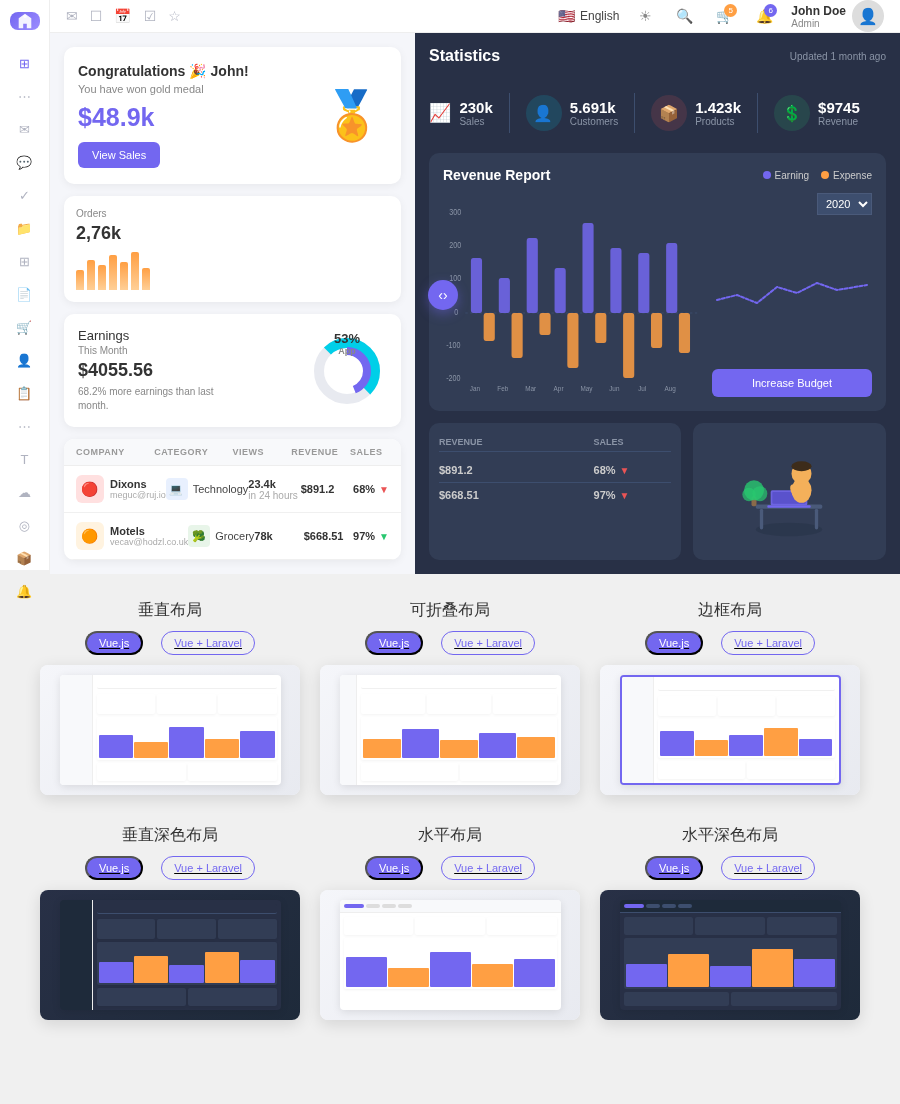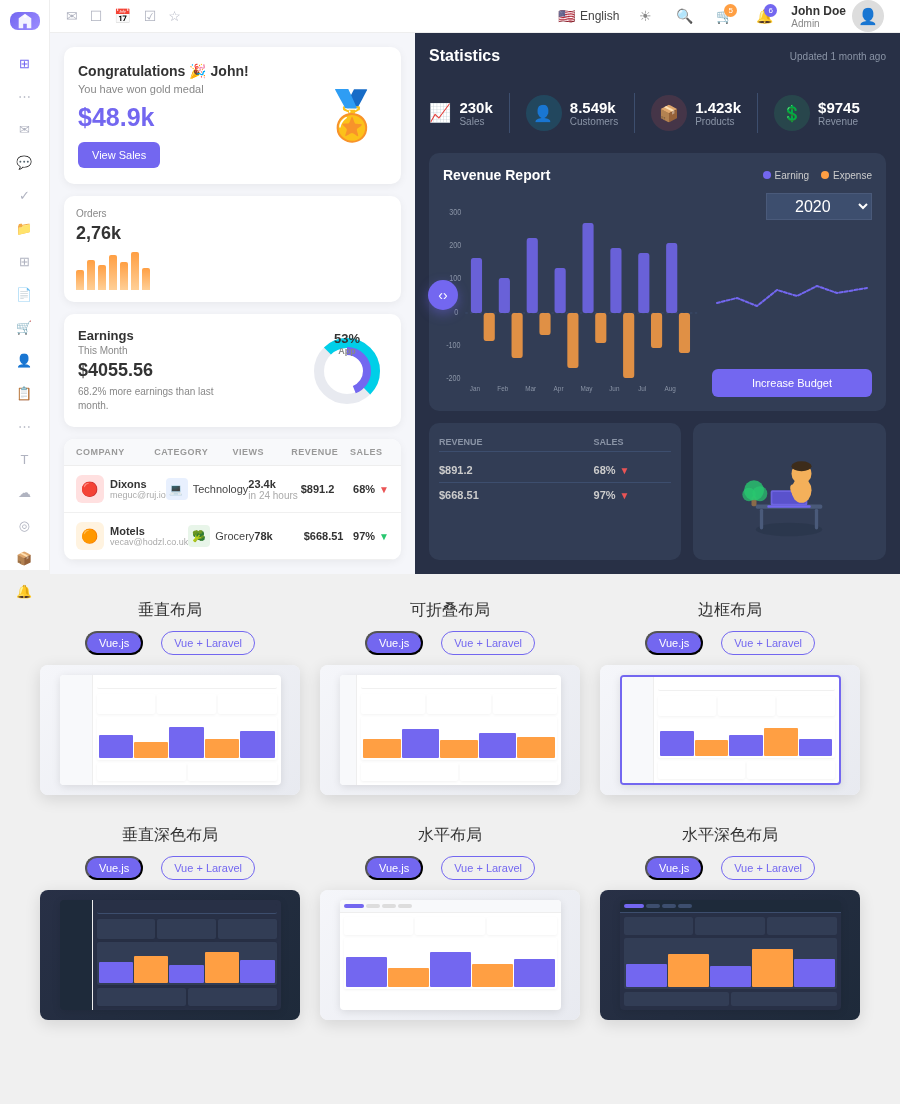--- a/index.html
+++ b/index.html
@@ -177,21 +177,21 @@
     .mini-line-wrap { height: 40px; width: 100%; }
     .mini-line-svg { width: 100%; height: 40px; }
 
     
     .earnings-card {
       display: flex;
       align-items: center;
       justify-content: space-between;
     }
     .earnings-left {}
-    .earnings-title { font-size: 13px; font-weight: 700; color: #333; margin-bottom: 2px; }
+    .earnings-title { font-size: 13px; font-weight: 400; color: #333; margin-bottom: 2px; }
     .earnings-month { font-size: 10px; color: #888; margin-bottom: 4px; }
     .earnings-amount { font-size: 18px; font-weight: 700; color: #333; margin-bottom: 4px; }
     .earnings-sub { font-size: 10px; color: #888; line-height: 1.4; max-width: 140px; }
     .donut-wrap {
       position: relative; width: 80px; height: 80px;
       display: flex; align-items: flex-start; justify-content: center;
     }
     .donut-label {
       position: absolute;
       font-size: 13px; font-weight: 700; color: #333;
@@ -297,21 +297,21 @@
     }
     .revenue-title { font-size: 14px; font-weight: 600; color: #fff; }
     .legend { display: flex; gap: 12px; }
     .legend-item { display: flex; align-items: center; gap: 4px; font-size: 10px; color: #ccc; }
     .legend-dot { width: 8px; height: 8px; border-radius: 50%; }
     .dot-blue { background: #7367f0; }
     .dot-orange { background: #ff9f43; }
 
     .year-select {
       background: #3d4e6e; color: #fff; border: 1px solid #4a5a7a;
-      border-radius: 0; padding: 3px 24px; font-size: 16px; cursor: pointer;
+      border-radius: 0; padding: 3px 4px; font-size: 11px; cursor: pointer;
     }
 
     
     .chart-area {
       display: flex;
       gap: 14px;
     }
     .bar-chart-wrap {
       flex: 1;
       position: relative;
@@ -364,21 +364,21 @@
     .layout-item {
       display: flex;
       flex-direction: column;
       align-items: center;
       gap: 10px;
     }
     .layout-title {
       font-size: 16px; font-weight: 500; color: #333;
     }
     .layout-tags {
-      display: flex; gap: 18px;
+      display: flex; gap: 18px; text-decoration: underline;
     }
     .layout-tag {
       padding: 4px 12px;
       border-radius: 14px;
       font-size: 11px;
       font-weight: 500;
       cursor: pointer;
     }
     .tag-vuejs { background: #7367f0; color: #fff; }
     .tag-vue-laravel { background: transparent; color: #7367f0; border: 1.5px solid #7367f0; }
@@ -639,21 +639,21 @@
             <div style="color:#7367f0;font-size:18px">📈</div>
             <div>
               <div class="dark-stat-val">230k</div>
               <div class="dark-stat-label">Sales</div>
             </div>
           </div>
           <div style="width:1px;height:40px;background:#3d4e6e"></div>
           <div class="dark-stat-item">
             <div class="dark-stat-circle circle-blue">👤</div>
             <div>
-              <div class="dark-stat-val">8.549k</div>
+              <div class="dark-stat-val">5.691k</div>
               <div class="dark-stat-label">Customers</div>
             </div>
           </div>
           <div style="width:1px;height:40px;background:#3d4e6e"></div>
           <div class="dark-stat-item">
             <div class="dark-stat-circle circle-orange">📦</div>
             <div>
               <div class="dark-stat-val">1.423k</div>
               <div class="dark-stat-label">Products</div>
             </div>

